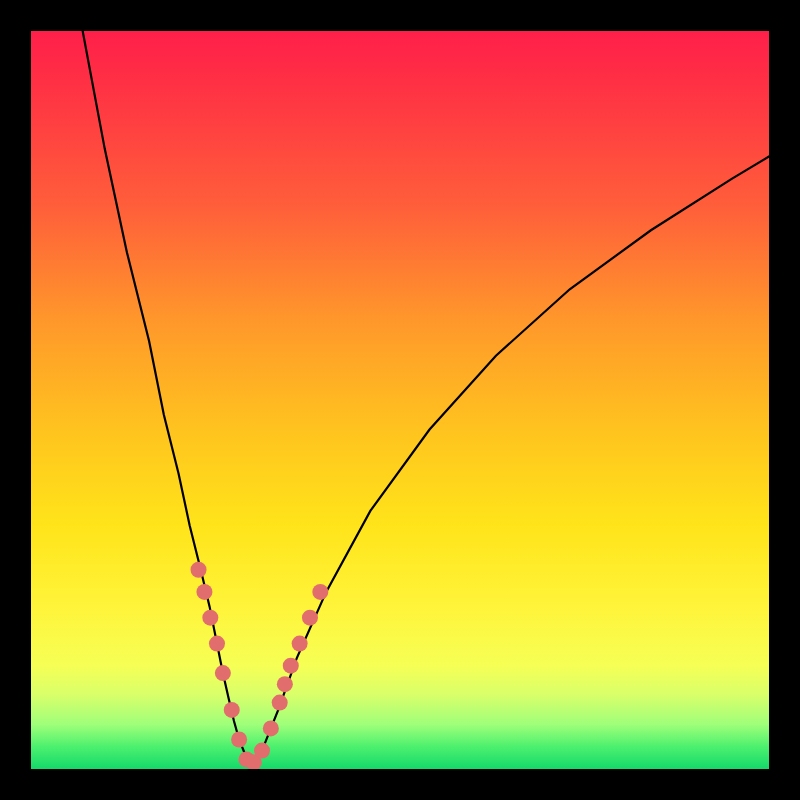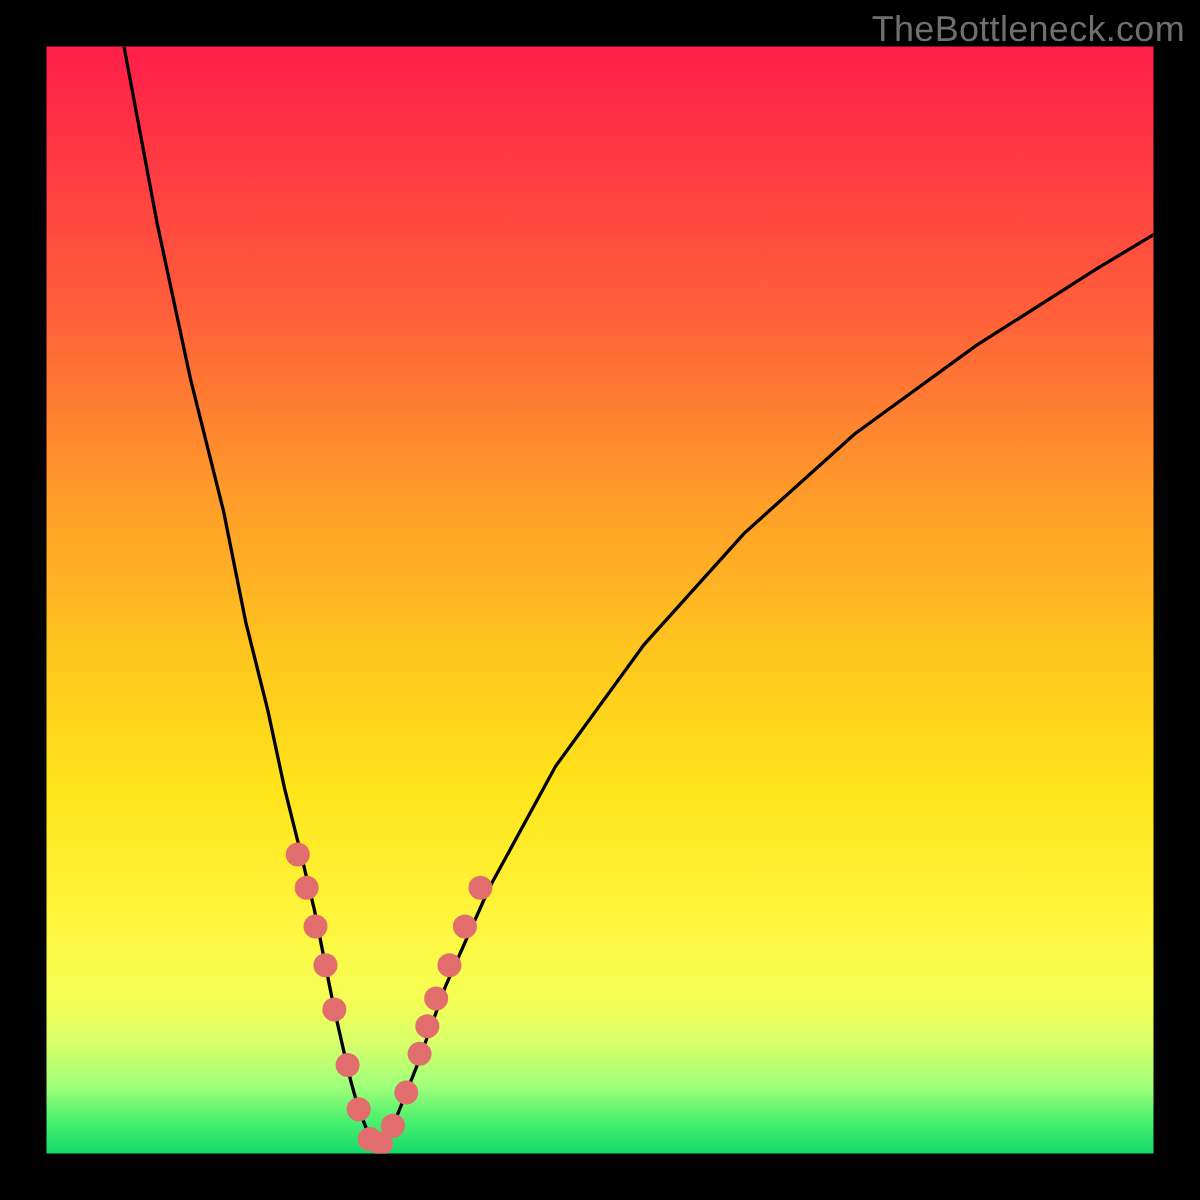--- a/index.html
+++ b/index.html
@@ -94,15 +94,14 @@
           <circle cx="253.87" cy="653.13" r="8" class="dot"></circle>
           <circle cx="259.78" cy="634.68" r="8" class="dot"></circle>
           <circle cx="268.63" cy="612.54" r="8" class="dot"></circle>
           <circle cx="278.96" cy="586.71" r="8" class="dot"></circle>
           <circle cx="289.30" cy="560.88" r="8" class="dot"></circle>
         </g>
     </svg>
 
   </div>
 
-  <div class="watermark">TheBottleneck.com</div>
 
 </div>
 
 </body></html>

